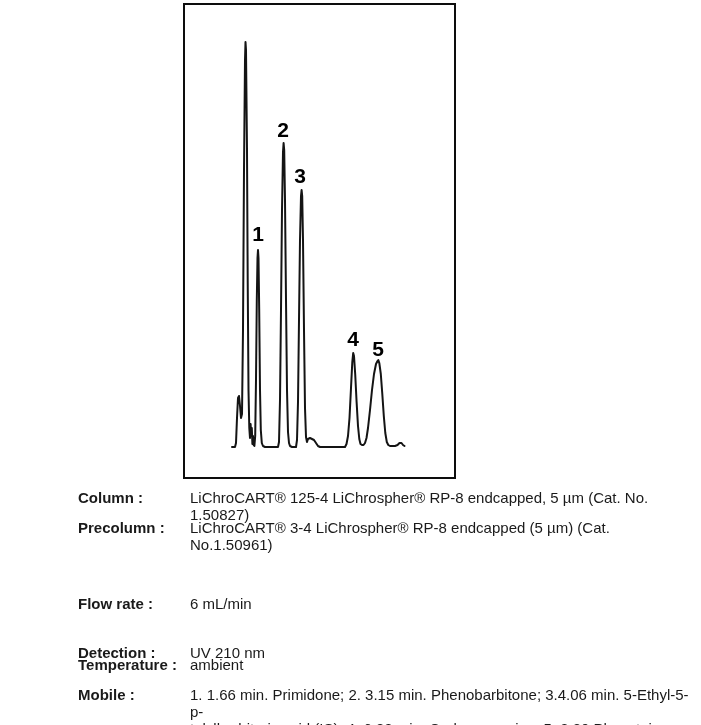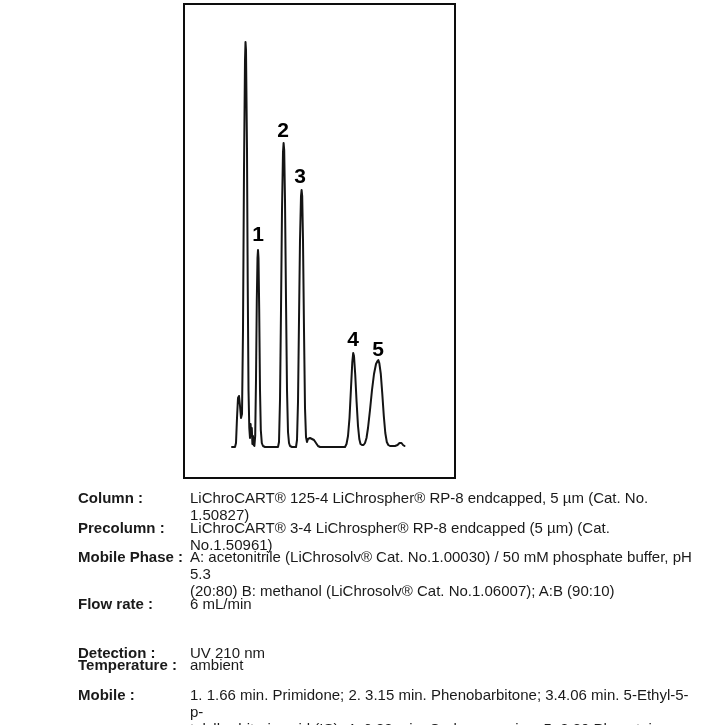--- a/index.html
+++ b/index.html
@@ -80,25 +80,20 @@
     <div class="detail-row" style="top:489px">
       <div class="detail-label">Column :</div>
       <div class="detail-value">LiChroCART® 125-4 LiChrospher® RP-8 endcapped, 5 µm  (Cat. No. 1.50827)</div>
     </div>
 
     <div class="detail-row" style="top:519px">
       <div class="detail-label">Precolumn :</div>
       <div class="detail-value">LiChroCART® 3-4 LiChrospher® RP-8 endcapped (5 µm)  (Cat. No.1.50961)</div>
     </div>
 
-    <div class="detail-row" style="top:548px">
-      <div class="detail-label">Mobile Phase :</div>
-      <div class="detail-value">A: acetonitrile (LiChrosolv® Cat. No.1.00030) / 50 mM phosphate buffer, pH 5.3
-(20:80) B: methanol (LiChrosolv® Cat. No.1.06007); A:B (90:10)</div>
-    </div>
 
     <div class="detail-row" style="top:595px">
       <div class="detail-label">Flow rate :</div>
       <div class="detail-value">6 mL/min</div>
     </div>
 
     <div class="detail-row" style="top:644px">
       <div class="detail-label">Detection :</div>
       <div class="detail-value">UV 210 nm</div>
     </div>

